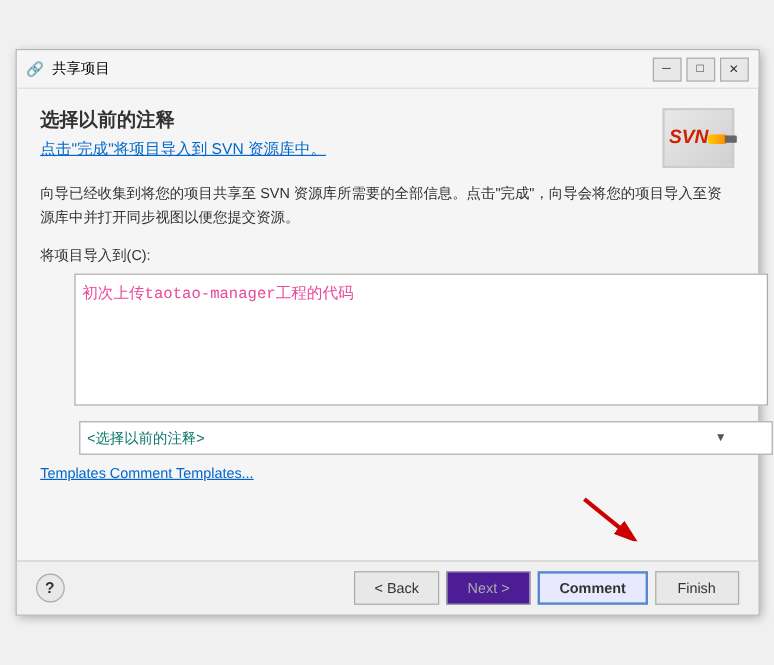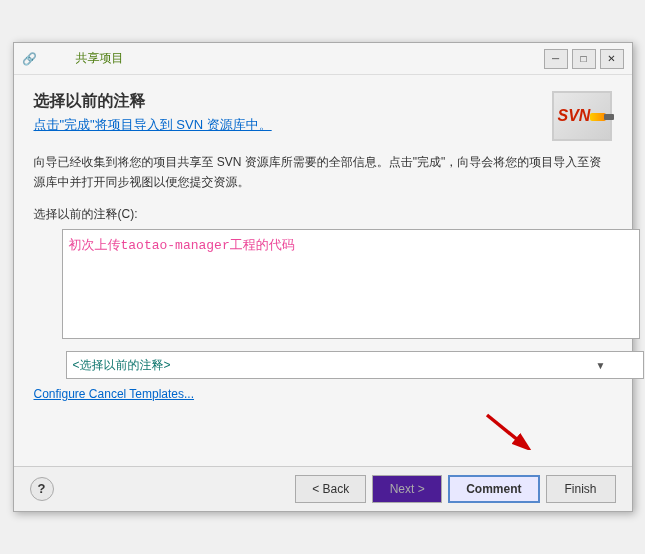--- a/index.html
+++ b/index.html
@@ -34,22 +34,21 @@
       height: 16px;
       margin-right: 6px;
       display: flex;
       align-items: center;
       justify-content: center;
       font-size: 12px;
     }
     .title-bar-text {
       flex: 1;
       font-size: 12px;
-      color: #4d7c0f;
-      margin-left: 32px;
+      color: #000000;
     }
     .title-bar-controls {
       display: flex;
       gap: 4px;
     }
     .title-btn {
       width: 24px;
       height: 20px;
       border: 1px solid #aaa;
       background: #e8e8e8;
@@ -264,34 +263,34 @@
         <div class="sub-title">点击"完成"将项目导入到 SVN 资源库中。</div>
       </div>
       <div class="svn-logo">
         <div class="svn-text">SVN</div>
         <div class="svn-bar"></div>
       </div>
     </div>
 
     <div class="description">向导已经收集到将您的项目共享至 SVN 资源库所需要的全部信息。点击"完成"，向导会将您的项目导入至资源库中并打开同步视图以便您提交资源。</div>
 
-    <div class="label">选择以前的注释(C):</div>
+    <div class="label">将项目导入到(C):</div>
 
     <div style="position:relative;">
       <textarea class="commit-textarea" style="">初次上传taotao-manager工程的代码</textarea>
     </div>
 
     <div class="select-row">
       <select class="prev-comments-select">
         <option>&lt;选择以前的注释&gt;</option>
       </select>
       <span class="select-arrow">▼</span>
     </div>
 
-    <a class="configure-link">Configure Cancel Templates...</a>
+    <a class="configure-link">Templates Comment Templates...</a>
 
     <div class="arrow-area">
       <div style="position:relative; width:50px; height:40px;">
         <svg width="50" height="40" viewBox="0 0 50 40">
           <defs>
             <marker id="arrowhead" markerWidth="6" markerHeight="4" refX="3" refY="2" orient="auto">
               <polygon points="0 0, 6 2, 0 4" fill="#cc0000"></polygon>
             </marker>
           </defs>
           <line x1="5" y1="5" x2="42" y2="35" stroke="#cc0000" stroke-width="3.5" marker-end="url(#arrowhead)"></line>

